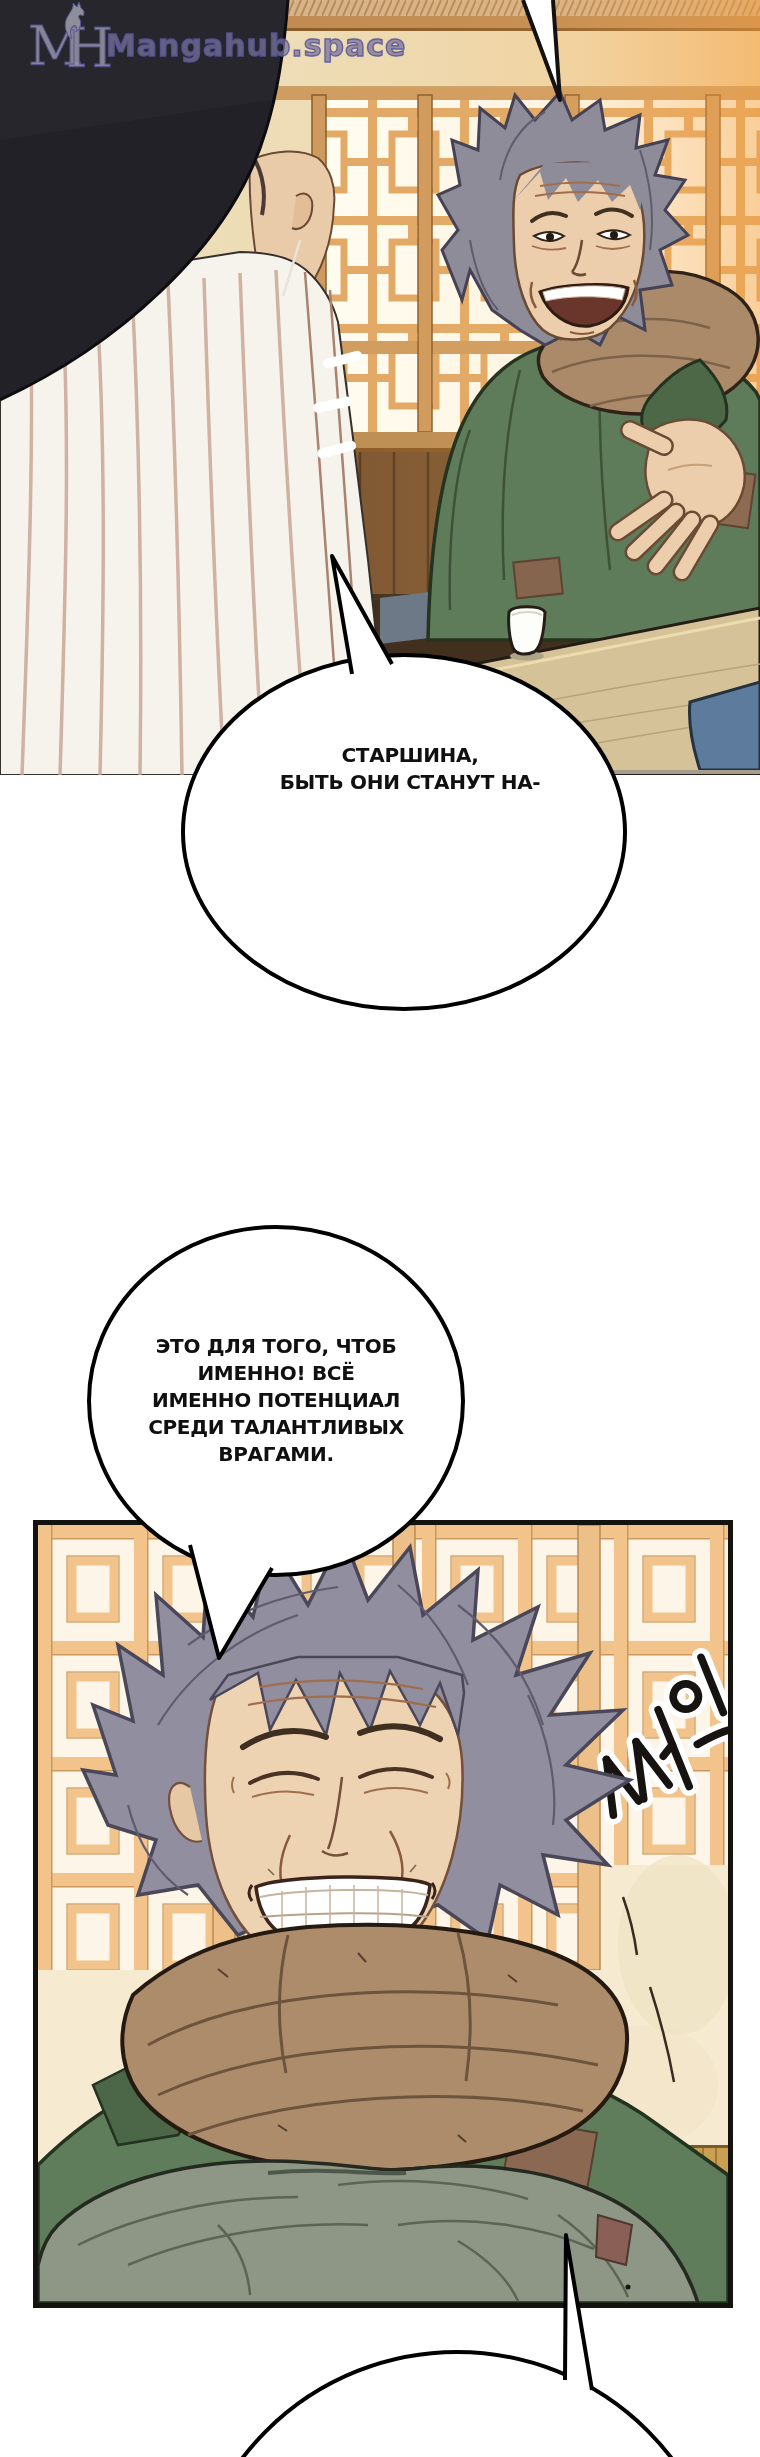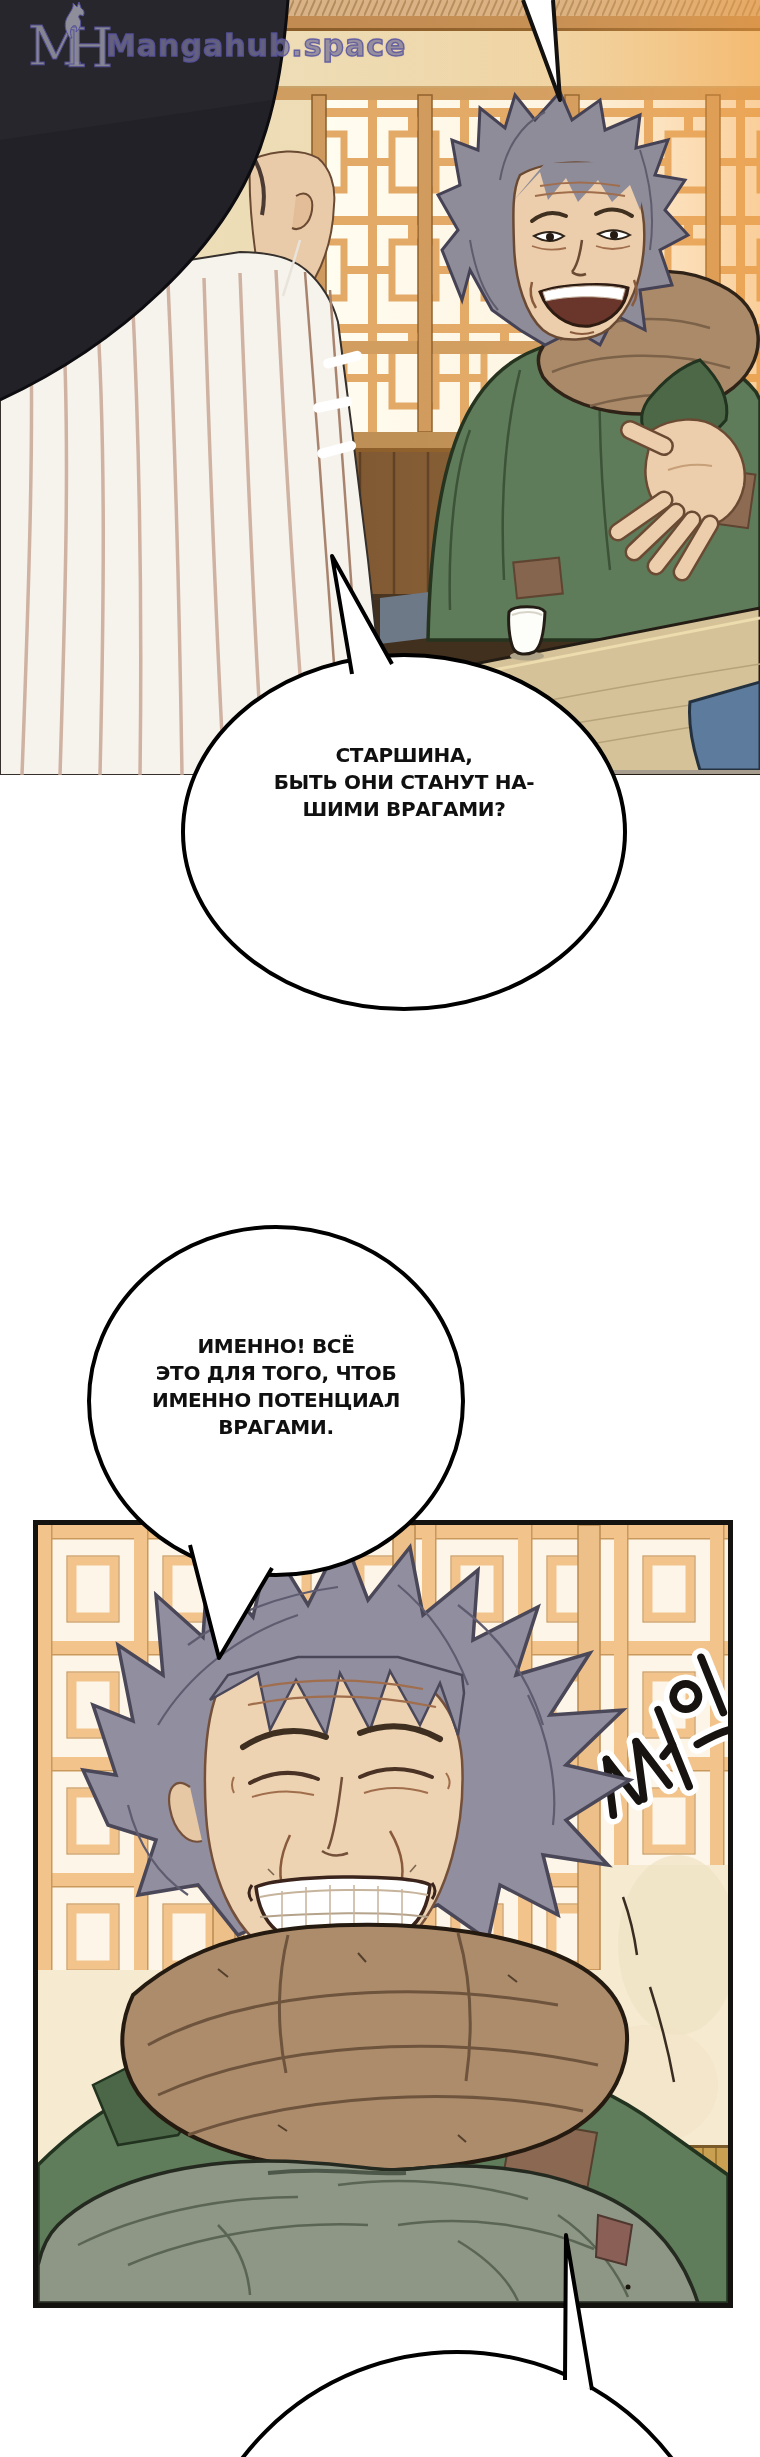--- a/index.html
+++ b/index.html
@@ -190,34 +190,34 @@
       </g>
 
       <path d="M523,0 L560,100 L553,0" fill="#ffffff" stroke="#141210" stroke-width="4" stroke-linejoin="round"></path>
     </svg>
   </div>
 
   <svg class="bubble-svg" style="left:150px;top:530px;" width="500" height="500" viewBox="0 0 500 500">
     <ellipse cx="254" cy="302" rx="221" ry="177" fill="#ffffff" stroke="#000000" stroke-width="4"></ellipse>
     <path d="M202,144 L182,26 L242,134" fill="#ffffff" stroke="#000000" stroke-width="4" stroke-linejoin="round"></path>
   </svg>
-  <div class="bubble-text" style="left:234px;top:742px;width:340px;">
+  <div class="bubble-text" style="left:240px;top:742px;width:340px;">
     <div>СТАРШИНА,</div>
     <div>БЫТЬ ОНИ СТАНУТ НА-</div>
-    <div>ШИМИ ВРАГАМИ?</div>
   </div>
 
   <svg class="bubble-svg" style="left:55px;top:1195px;" width="420" height="480" viewBox="0 0 420 480">
     <ellipse cx="221" cy="206" rx="187" ry="174" fill="#ffffff" stroke="#000000" stroke-width="4"></ellipse>
     <path d="M135,350 L164,463 L217,373" fill="#ffffff" stroke="#000000" stroke-width="4" stroke-linejoin="round"></path>
   </svg>
   <div class="bubble-text" style="left:126px;top:1333px;width:300px;">
+    <div>ЭТО ДЛЯ ТОГО, ЧТОБ</div>
     <div>ИМЕННО! ВСЁ</div>
-    <div>ЭТО ДЛЯ ТОГО, ЧТОБ</div>
     <div>ИМЕННО ПОТЕНЦИАЛ</div>
+    <div>СРЕДИ ТАЛАНТЛИВЫХ</div>
     <div>ВРАГАМИ.</div>
   </div>
 
   <div id="panel2" class="panel" style="left:33px;top:1520px;width:700px;height:788px;">
     <svg width="690" height="778" viewBox="0 0 690 778">
       <defs>
         <pattern id="lat2" width="96" height="116" patternUnits="userSpaceOnUse">
           <rect width="96" height="116" fill="#fdf6e8"></rect>
           <rect width="96" height="13" fill="#f2c48c"></rect>
             <rect y="13" width="96" height="1.5" fill="#c9985c"></rect>

